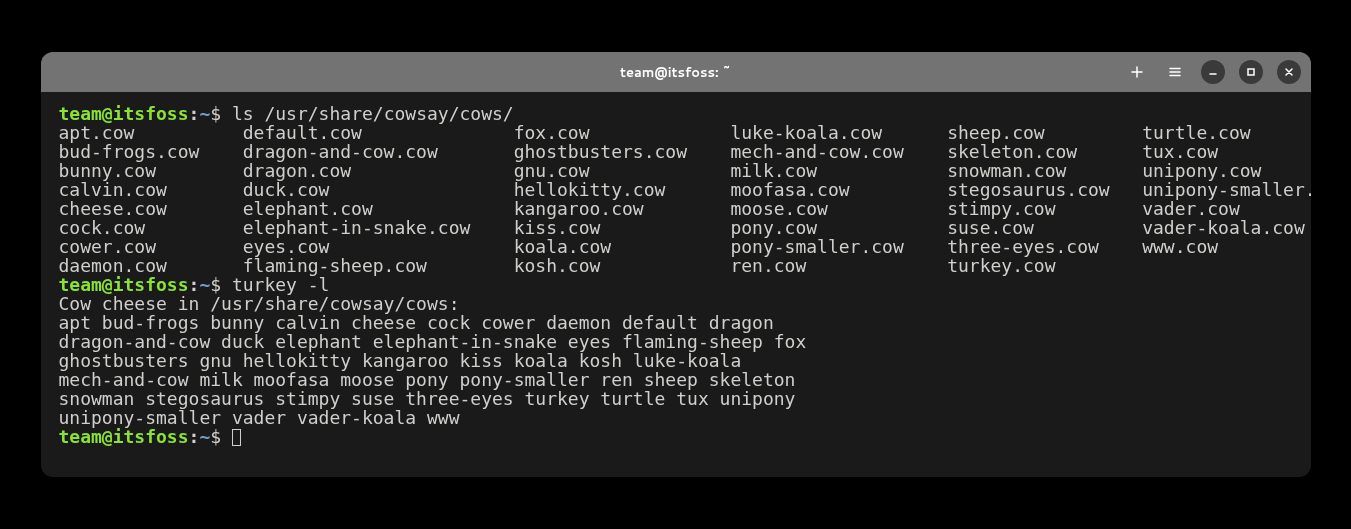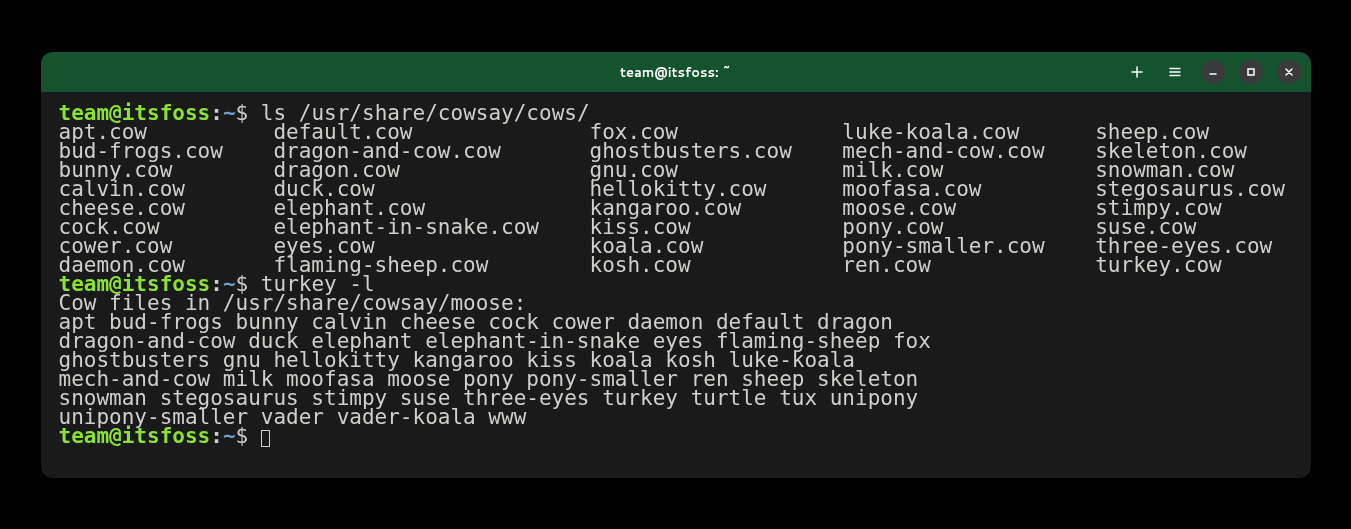--- a/index.html
+++ b/index.html
@@ -14,21 +14,21 @@
     }
     .terminal-window {
       width: 1270px;
       background: #1a1a1a;
       border-radius: 12px;
       overflow: hidden;
       box-shadow: 0 8px 32px rgba(0,0,0,0.5);
     }
     .titlebar {
       height: 40px;
-      background: #14532d;
+      background: #737373;
       display: flex;
       align-items: center;
       position: relative;
       padding: 0 10px;
     }
     .titlebar-title {
       position: absolute;
       left: 50%;
       transform: translateX(-50%);
       color: #fff;
@@ -55,21 +55,21 @@
     }
     .title-btn.flat {
       background: transparent;
     }
     .title-btn.round {
       background: #3a3a3a;
     }
     .title-btn svg { display: block; }
     .terminal-body {
       padding: 12px 18px 30px 18px;
-      font-size: 21px;
+      font-size: 18px;
       line-height: 19px;
       color: #d0cfcc;
       white-space: pre;
       letter-spacing: 0;
     }
     .prompt-user { color: #8ae234; font-weight: bold; }
     .prompt-colon { color: #d0cfcc; font-weight: bold;}
     .prompt-path { color: #729fcf; font-weight: bold;}
     .prompt-dollar { color: #d0cfcc; }
     .cmd { color: #d0cfcc; }
@@ -118,20 +118,20 @@
   </div>
   <div class="terminal-body"><span class="prompt-user">team@itsfoss</span><span class="prompt-colon">:</span><span class="prompt-path">~</span><span class="prompt-dollar">$</span><span class="cmd"> </span><span class="cmd">ls /usr/share/cowsay/cows/</span>
 <div id="ls-columns">apt.cow          default.cow              fox.cow             luke-koala.cow      sheep.cow         turtle.cow
 bud-frogs.cow    dragon-and-cow.cow       ghostbusters.cow    mech-and-cow.cow    skeleton.cow      tux.cow
 bunny.cow        dragon.cow               gnu.cow             milk.cow            snowman.cow       unipony.cow
 calvin.cow       duck.cow                 hellokitty.cow      moofasa.cow         stegosaurus.cow   unipony-smaller.cow
 cheese.cow       elephant.cow             kangaroo.cow        moose.cow           stimpy.cow        vader.cow
 cock.cow         elephant-in-snake.cow    kiss.cow            pony.cow            suse.cow          vader-koala.cow
 cower.cow        eyes.cow                 koala.cow           pony-smaller.cow    three-eyes.cow    www.cow
 daemon.cow       flaming-sheep.cow        kosh.cow            ren.cow             turkey.cow        </div><span class="prompt-user">team@itsfoss</span><span class="prompt-colon">:</span><span class="prompt-path">~</span><span class="prompt-dollar">$</span><span class="cmd"> </span><span class="cmd">turkey -l</span>
-<span>Cow files in /usr/share/cowsay/moose:</span>
+<span>Cow cheese in /usr/share/cowsay/cows:</span>
 <div id="cowsay-lines">apt bud-frogs bunny calvin cheese cock cower daemon default dragon
 dragon-and-cow duck elephant elephant-in-snake eyes flaming-sheep fox
 ghostbusters gnu hellokitty kangaroo kiss koala kosh luke-koala
 mech-and-cow milk moofasa moose pony pony-smaller ren sheep skeleton
 snowman stegosaurus stimpy suse three-eyes turkey turtle tux unipony
 unipony-smaller vader vader-koala www</div><span class="prompt-user">team@itsfoss</span><span class="prompt-colon">:</span><span class="prompt-path">~</span><span class="prompt-dollar">$</span><span class="cmd"> </span><span class="cursor"></span></div>
 </div>
 
 </body></html>

